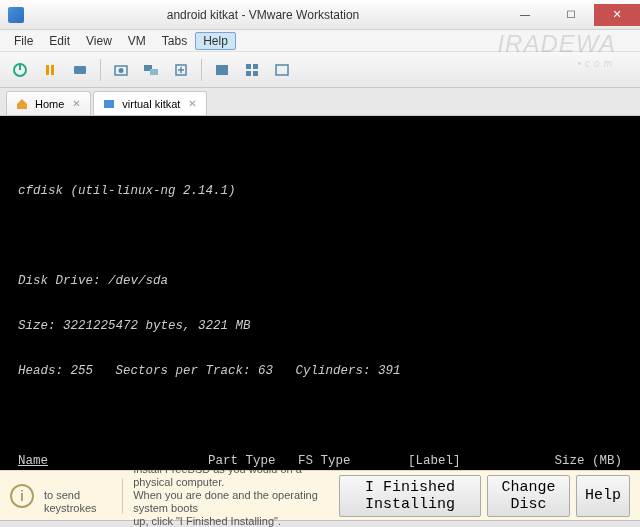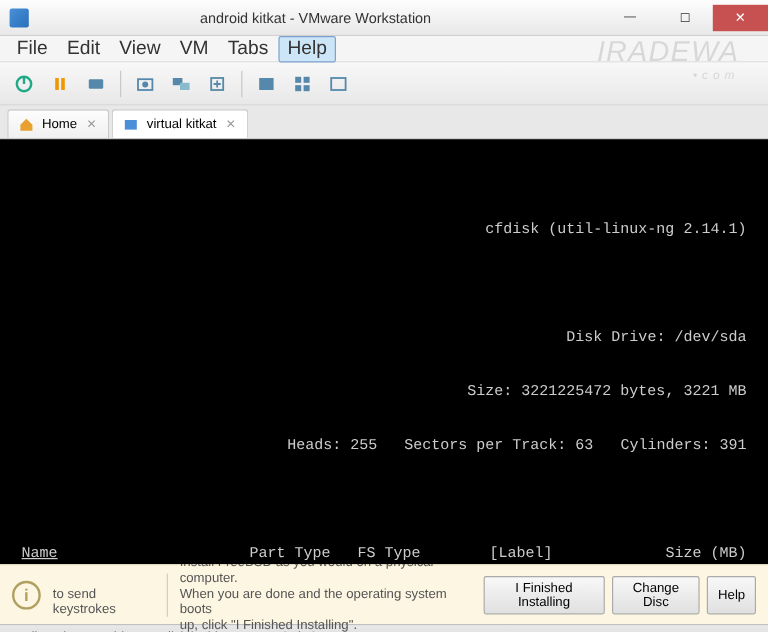--- a/index.html
+++ b/index.html
@@ -11,21 +11,21 @@
   .titlebar .title { flex: 1; text-align: center; color: #333; font-size: 12px; }
   .winbtns { display: flex; }
   .winbtn { width: 46px; height: 22px; display: flex; align-items: center; justify-content: center; font-size: 11px; color: #333; cursor: default; }
   .winbtn.min::before { content: "—"; font-size: 10px; }
   .winbtn.max::before { content: "☐"; font-size: 10px; }
   .winbtn.close { background: #c75050; color: #fff; }
   .winbtn.close::before { content: "✕"; }
   
   
   .menubar { height: 22px; background: #f5f5f5; border-bottom: 1px solid #e0e0e0; display: flex; align-items: center; padding: 0 6px; position: relative; }
-  .menuitem { padding: 2px 8px; font-size: 16px; color: #333; cursor: default; }
+  .menuitem { padding: 2px 8px; font-size: 12px; color: #333; cursor: default; }
   .menuitem.hl { border: 1px solid #7da2ce; background: #cde6f7; border-radius: 2px; padding: 1px 7px; }
   .watermark { position: absolute; right: 24px; top: 30px; font-family: Impact, sans-serif; font-size: 24px; color: rgba(0,0,0,0.12); font-style: italic; letter-spacing: 1px; pointer-events: none; z-index: 100; }
   .watermark .sub { display: block; font-size: 10px; text-align: right; letter-spacing: 4px; }
   
   
   .toolbar { height: 36px; background: linear-gradient(to bottom, #f8f8f8, #e8e8e8); border-bottom: 1px solid #c8c8c8; display: flex; align-items: center; padding: 0 6px; gap: 2px; }
   .tbtn { width: 28px; height: 26px; display: flex; align-items: center; justify-content: center; border-radius: 2px; cursor: default; }
   .tsep { width: 1px; height: 22px; background: #c8c8c8; margin: 0 4px; }
   .tbtn svg { width: 16px; height: 16px; }
   
@@ -34,36 +34,36 @@
   .tab { height: 24px; background: linear-gradient(to bottom, #fdfdfd, #f0f0f0); border: 1px solid #c8c8c8; border-bottom: none; border-radius: 3px 3px 0 0; display: flex; align-items: center; padding: 6px 8px; gap: 6px; font-size: 11px; cursor: default; }
   .tab.active { background: #fff; }
   .tabicon { width: 14px; height: 14px; }
   .tabclose { width: 12px; height: 12px; font-size: 10px; color: #999; display: flex; align-items: center; justify-content: center; }
   
   
   .termwrap { padding: 0; background: #f0f0f0; }
   .terminal { margin: 0; background: #000; color: #ccc; font-family: "Courier New", monospace; font-size: 12.5px; line-height: 15px; height: 354px; overflow: hidden; white-space: pre; position: relative; }
   .terminal-content { padding: 8px 0 0 0; }
   .tl { display: block; padding: 0 18px; }
-  .tl.center { text-align: right; }
+  .tl.center { text-align: left; font-style: italic; }
   .row { display: flex; padding: 0 18px; }
   .col-name { width: 80px; text-decoration: underline; }
   .col-flags { width: 110px; margin-top: 20px; }
   .col-pt { width: 90px; }
   .col-fs { width: 110px; }
   .col-label { width: 100px; }
   .col-size { flex: 1; text-align: right; }
   
   
   .install-bar { height: 50px; background: #fdf6e3; border-top: 1px solid #e0d8b8; display: flex; align-items: center; padding: 4px 10px; gap: 10px; font-size: 11px; }
   .install-bar .info-icon { width: 24px; height: 24px; border-radius: 50%; border: 2px solid #b0a060; color: #b0a060; display: flex; align-items: center; justify-content: center; font-weight: bold; font-size: 14px; flex-shrink: 0; }
   .install-bar .txt { color: #555; line-height: 13px; }
   .install-bar .sep { width: 1px; height: 36px; background: #d8d0a8; }
   .install-bar .btns { margin-left: auto; display: flex; gap: 6px; }
-  .install-bar button { font-size: 11px; padding: 3px 8px; background: linear-gradient(to bottom, #f8f8f8, #e0e0e0); border: 1px solid #aaa; border-radius: 2px; cursor: default; }
+  .install-bar button { font-size: 15px; padding: 3px 8px; background: linear-gradient(to bottom, #f8f8f8, #e0e0e0); border: 1px solid #aaa; border-radius: 2px; cursor: default; font-family: Liberation Mono, monospace; }
   
   
   .statusbar { height: 20px; background: linear-gradient(to bottom, #e8e8e8, #d8d8d8); border-top: 1px solid #c0c0c0; display: flex; align-items: center; padding: 0 8px; font-size: 11px; color: #333; }
 </style>
 </head>
 <body>
 
 <div class="titlebar">
   <div class="icon"></div>
   <div class="title">android kitkat - VMware Workstation</div>

